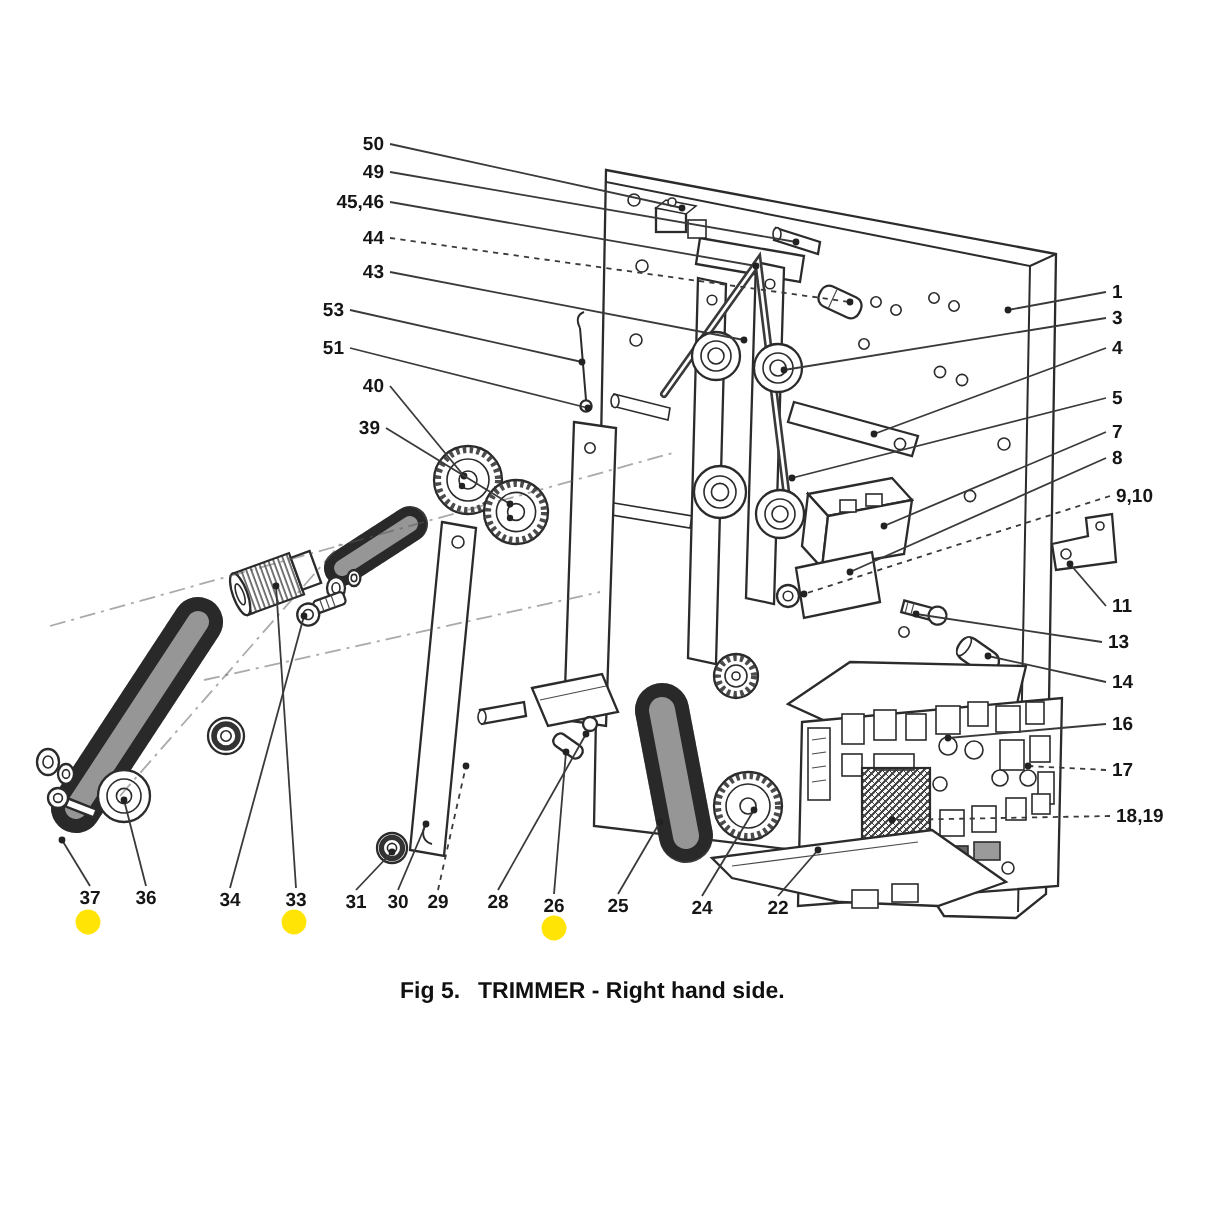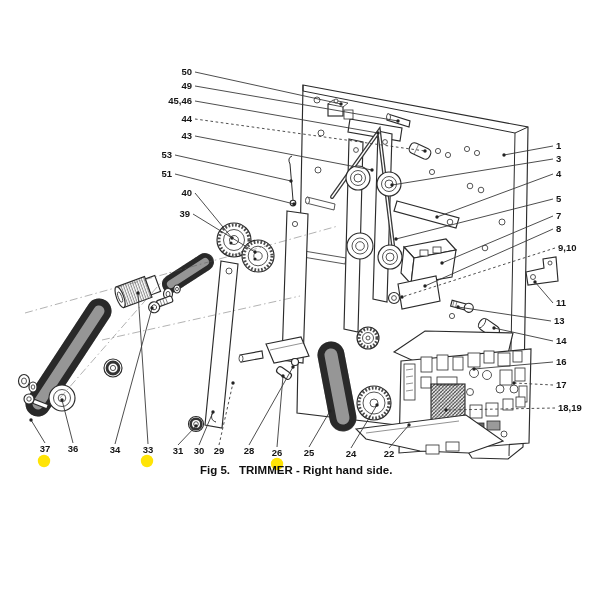--- a/index.html
+++ b/index.html
@@ -11,21 +11,21 @@
   .ln{stroke:#2b2b2b;stroke-width:1;fill:none}
   .thin{stroke:#4a4a4a;stroke-width:.6;fill:none}
   .beltO{stroke:#3a3a3a;fill:none;stroke-linecap:round}
   .beltI{stroke:#ffffff;fill:none;stroke-linecap:round}
   .beltT{stroke:#161616;fill:none;stroke-linecap:round;opacity:.45}
   .teeth{fill:none;stroke:#2b2b2b;stroke-width:3;stroke-dasharray:1.7 1.7;opacity:.85}
   .axis{stroke:#555;stroke-width:.9;fill:none;stroke-dasharray:8 3 1.5 3;opacity:.5}
   .leader{stroke:#3a3a3a;stroke-width:.9;fill:none}
   .leader.dash{stroke-dasharray:2.6 2.6}
   text.callout{font-family:"Liberation Sans",sans-serif;font-size:9.5px;font-weight:bold;fill:#151515}
-  .caption{position:absolute;left:200px;top:464px;font-size:11.5px;font-weight:bold;color:#101010;white-space:nowrap}
+  .caption{position:absolute;left:200px;top:490px;font-size:11.5px;font-weight:bold;color:#101010;white-space:nowrap}
   .caption .t{margin-left:9px}
 </style>
 </head>
 <body>
 
 <svg id="drawing" width="609" height="609" viewBox="0 0 609 609">
   <defs>
     <pattern id="hatch" width="3.5" height="3.5" patternUnits="userSpaceOnUse">
       <path d="M0,3.5 L3.5,0" stroke="#3c3c3c" stroke-width="1"></path>
       <path d="M0,0 L3.5,3.5" stroke="#3c3c3c" stroke-width=".5"></path>

